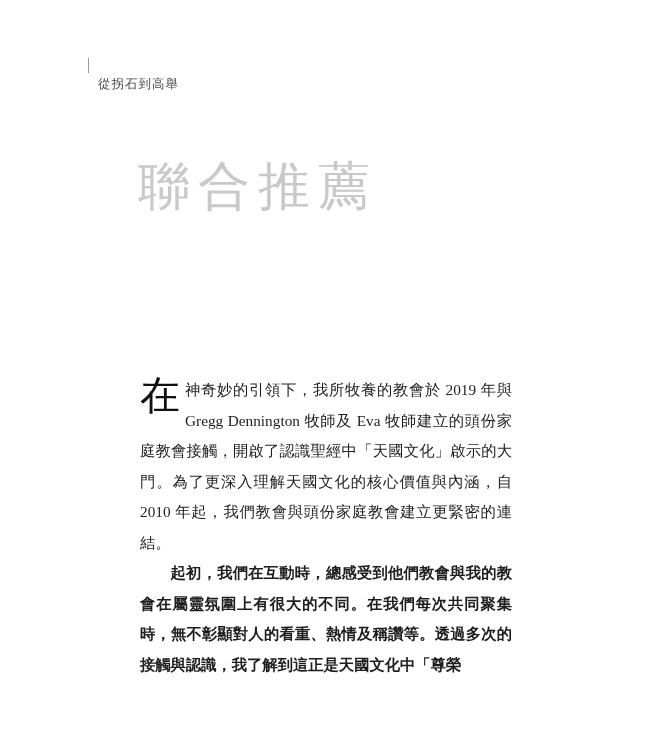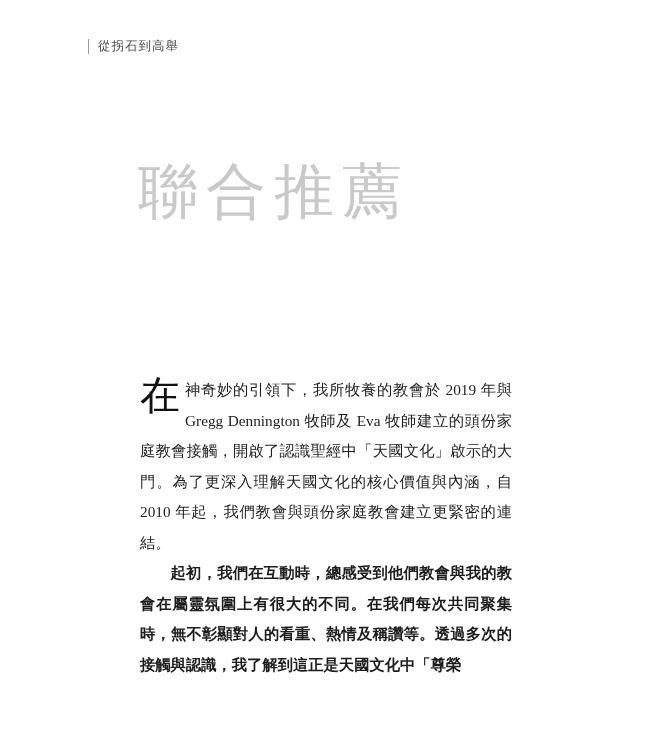--- a/index.html
+++ b/index.html
@@ -29,28 +29,29 @@
   .header-rule {
     width: 1px;
     height: 15px;
     background: #9a9a9a;
   }
   .header-text {
     font-size: 12.5px;
     letter-spacing: 1px;
     color: #4a4a4a;
     white-space: nowrap;
+    margin-top: 38px;
   }
 
   
   .display-title {
     position: absolute;
     top: 152px;
     left: 138px;
-    font-size: 60px;
+    font-size: 52px;
     letter-spacing: 8px;
     color: #c9c9c9;
     font-weight: 400;
     white-space: nowrap;
     font-family: "Liberation Serif", "DejaVu Serif", serif;
   }
 
   
   .body-block {
     position: absolute;

